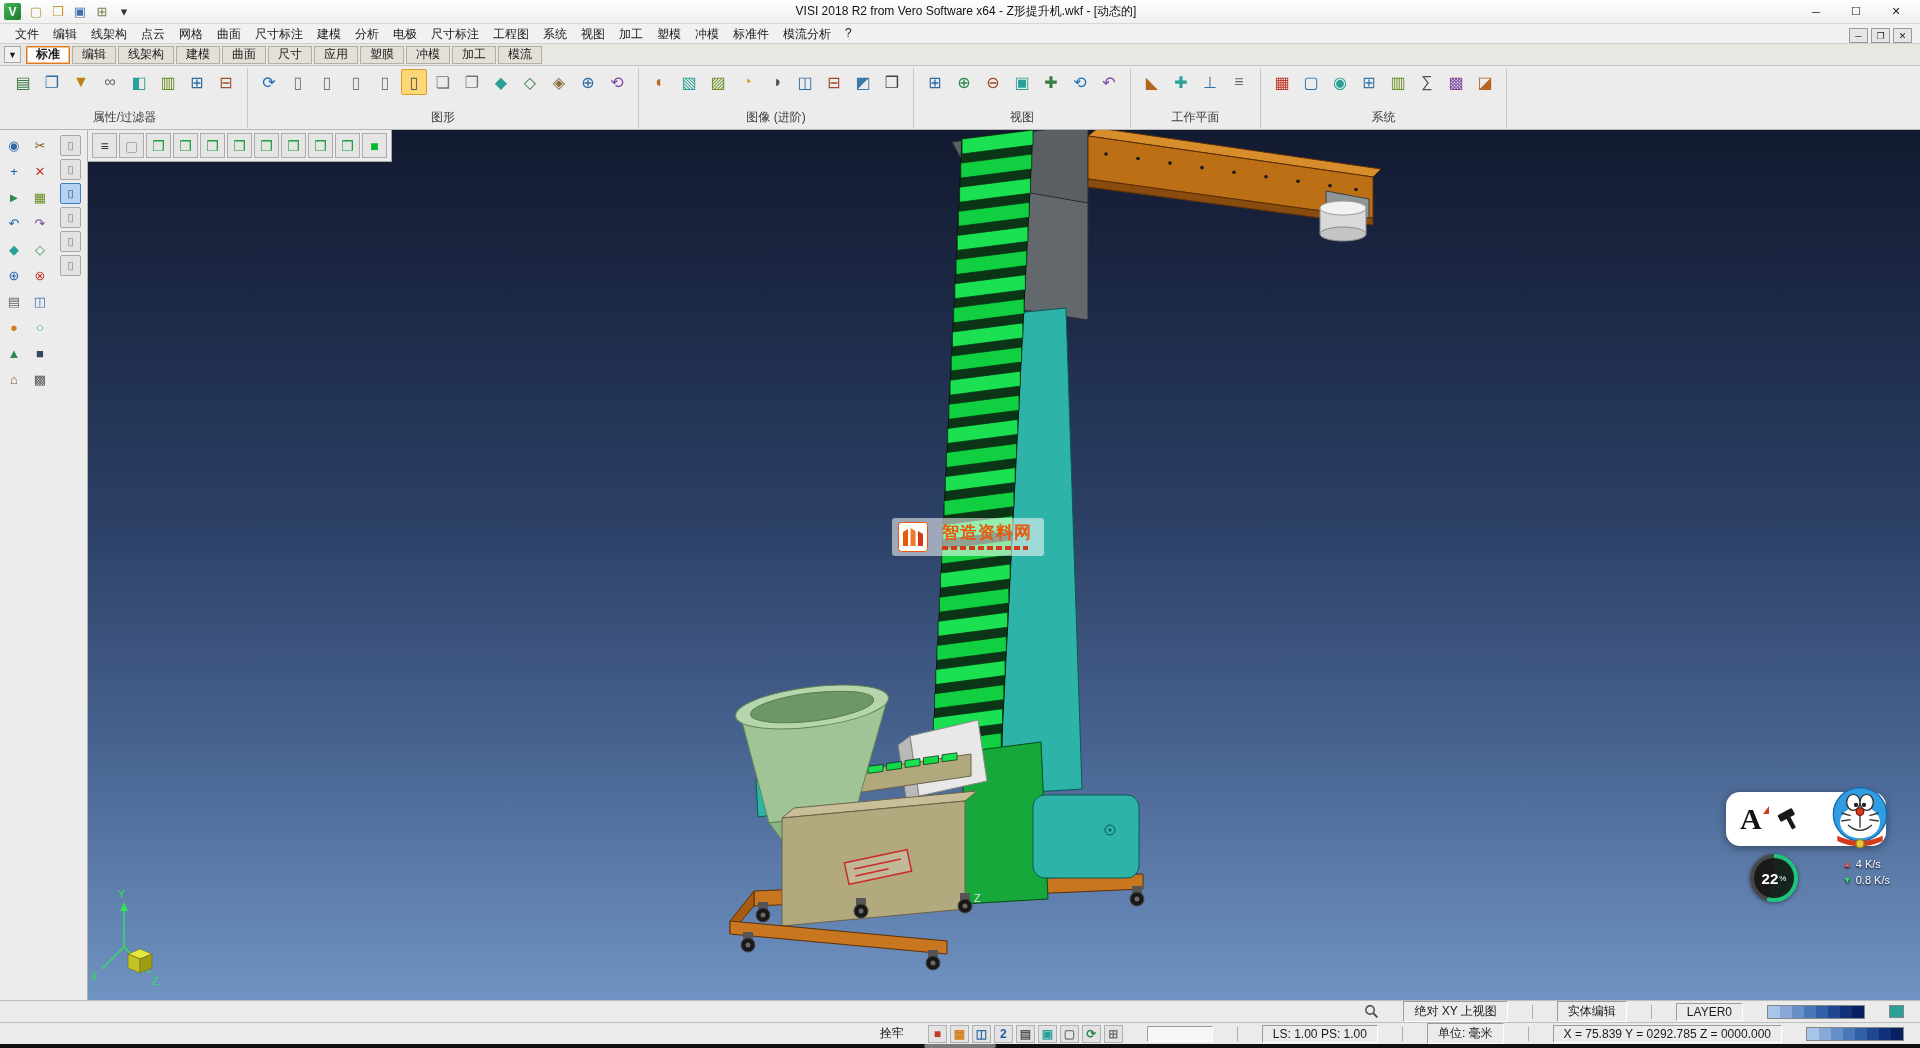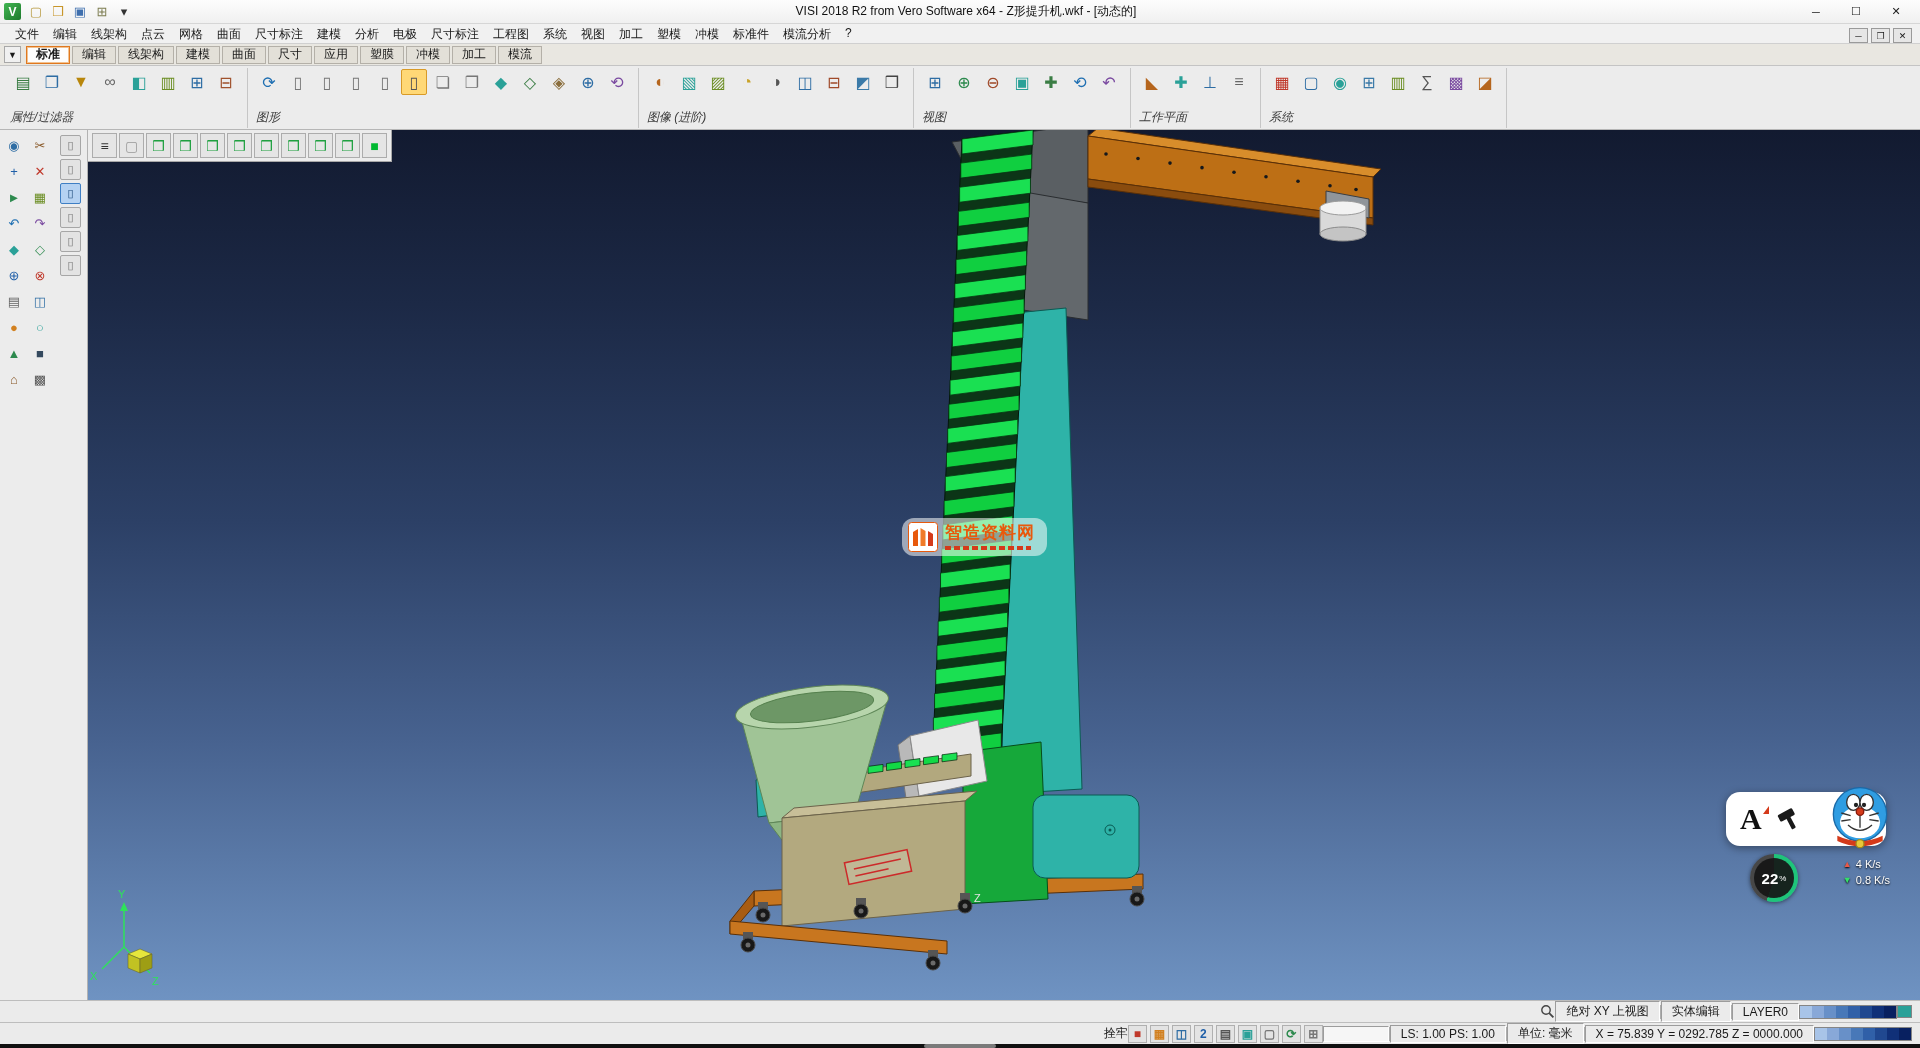--- a/index.html
+++ b/index.html
@@ -28,56 +28,56 @@
 .tab-drop{width:17px;height:17px;font-size:9px;display:flex;align-items:center;justify-content:center;border:1px solid #a8a8a8;background:#f0f0f0;margin-right:3px;}
 .tab{padding:0 9px;font-size:12px;border:1px solid #b4b0a8;background:#e3e0d8;height:18px;display:flex;align-items:center;white-space:nowrap;}
 .tab.active{background:#fdfdfd;border:1px solid #e07820;box-shadow:inset 0 0 0 1px #f2c290;font-weight:bold;}
 
 
 .ribbon{height:64px;display:flex;align-items:stretch;background:#ececec;border-bottom:1px solid #b6b6b6;padding:2px 2px 1px;}
 .rgroup{display:flex;flex-direction:column;justify-content:space-between;padding:1px 8px;border-right:1px solid #c6c6c6;}
 .ricons{display:flex;gap:3px;align-items:center;}
 .icon-btn{width:26px;height:26px;display:flex;align-items:center;justify-content:center;font-size:16px;border:1px solid transparent;border-radius:2px;cursor:default;user-select:none;}
 .icon-btn.active{background:#ffd876;border-color:#d89a28;}
-.rlabel{font-size:12px;color:#3c3c3c;padding:2px 0 1px;white-space:nowrap;font-style:italic;}
+.rlabel{text-align:center;font-size:12px;color:#3c3c3c;padding:2px 0 1px;white-space:nowrap;}
 
 
 .main{display:flex;height:870px;}
 .sidebar{width:88px;background:#ececec;border-right:1px solid #b2b2b2;position:relative;padding:4px 0 0 3px;flex:none;}
 .side-grid{display:grid;grid-template-columns:22px 22px;gap:4px 4px;width:48px;}
 .side-btn{width:22px;height:22px;font-size:13px;display:flex;align-items:center;justify-content:center;border:1px solid transparent;}
 .mini-col{position:absolute;left:60px;top:5px;display:flex;flex-direction:column;gap:3px;}
 .mini-btn{width:21px;height:21px;border:1px solid #a6a6a6;background:#e3e3e3;color:#777;font-size:11px;display:flex;align-items:center;justify-content:center;border-radius:2px;}
 .mini-btn.active{background:#b5d2f2;border-color:#3f7fc4;color:#1d4a7c;}
 
 .viewport{flex:1;position:relative;overflow:hidden;background:linear-gradient(180deg,#121a30 0%,#1c2946 20%,#2c4066 45%,#47628f 70%,#6f93c2 100%);}
 .view-row{position:absolute;top:0;left:0;display:flex;gap:2px;background:#ececec;padding:3px 4px;border-right:1px solid #a8a8a8;border-bottom:1px solid #a8a8a8;z-index:3;}
 .vc-btn{width:25px;height:25px;background:#e5e5e5;border:1px solid #acacac;display:flex;align-items:center;justify-content:center;font-size:14px;}
 .model-svg{position:absolute;inset:0;width:100%;height:100%;}
 
 
-.watermark{position:absolute;left:804px;top:388px;display:flex;align-items:center;gap:7px;background:rgba(252,252,252,0.55);padding:4px 12px 4px 6px;border-radius:12px;z-index:4;margin-left:10px;}
+.watermark{position:absolute;left:804px;top:388px;display:flex;align-items:center;gap:14px;background:rgba(252,252,252,0.55);padding:4px 12px 4px 6px;border-radius:3px;z-index:4;}
 .wm-title{font-size:17px;font-weight:bold;color:#e8590c;letter-spacing:1px;line-height:1.1;}
 .wm-sub{margin-top:3px;height:4px;width:86px;background:repeating-linear-gradient(90deg,#d43a1a 0 6px,transparent 6px 9px);}
 
 
 .helper-pill{position:absolute;right:34px;top:662px;width:160px;height:54px;background:#fff;border-radius:14px;box-shadow:0 2px 8px rgba(0,0,0,.4);display:flex;align-items:center;padding:0 54px 0 14px;gap:14px;z-index:6;}
 .pill-letter{font-size:30px;font-weight:bold;color:#111;font-family:"Liberation Serif",serif;position:relative;line-height:1;}
 .a-accent{position:absolute;right:-7px;top:2px;width:0;height:0;border-left:6px solid transparent;border-bottom:8px solid #d43a1a;}
 .doraemon{position:absolute;right:-6px;top:-7px;z-index:7;}
 .percent-circle{position:absolute;right:122px;top:724px;width:48px;height:48px;border-radius:50%;background:conic-gradient(#1ec47a 0 198deg,#474747 198deg 360deg);display:flex;align-items:center;justify-content:center;z-index:6;box-shadow:0 1px 4px rgba(0,0,0,.5);}
 .percent-inner{width:40px;height:40px;border-radius:50%;background:rgba(22,22,22,.92);color:#fff;display:flex;align-items:center;justify-content:center;font-size:15px;font-weight:bold;}
 .percent-unit{font-size:8px;margin-left:1px;font-weight:normal;}
 .speeds{position:absolute;right:30px;top:728px;display:flex;flex-direction:column;gap:4px;font-size:11px;color:#fff;text-shadow:0 1px 2px #000;z-index:6;}
 .speed-row{display:flex;align-items:center;gap:4px;}
 .arrow-up{color:#e85a4a;font-size:9px;}
 .arrow-down{color:#34e06a;font-size:9px;}
 
 
-.status1,.status2{height:22px;background:#ebebeb;border-top:1px solid #bdbdbd;display:flex;align-items:center;justify-content:flex-end;gap:0;padding:0 8px;}
+.status1,.status2{height:22px;background:#ebebeb;border-top:1px solid #bdbdbd;display:flex;align-items:center;justify-content:flex-end;gap:24px;padding:0 16px;}
 .sfield{border:1px solid;border-color:#9c9c9c #ffffff #ffffff #9c9c9c;padding:1px 10px;font-size:12px;background:#ebebeb;white-space:nowrap;}
 .pal-wrap{display:flex;border:1px solid #858585;}
 .pal{width:12px;height:12px;display:inline-block;}
 .pal-end{width:15px;height:13px;border:1px solid #858585;}
 .vsep{width:1px;height:14px;background:#adadad;}
 .st-btn{width:19px;height:18px;font-size:12px;display:flex;align-items:center;justify-content:center;border:1px solid #b0b0b0;background:#e3e3e3;font-weight:bold;}
 .s2-icons{display:flex;gap:3px;align-items:center;}
 .empty-field{width:66px;height:16px;border:1px solid;border-color:#9c9c9c #ffffff #ffffff #9c9c9c;background:#f6f6f6;}
 .lock-label{font-size:12px;white-space:nowrap;}
 

